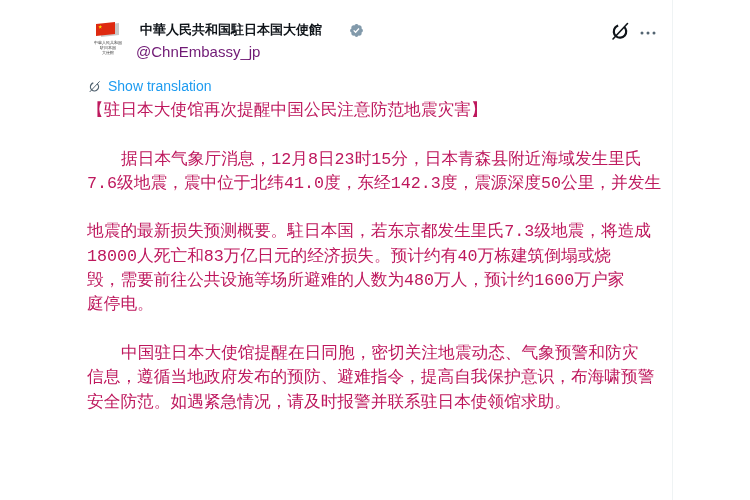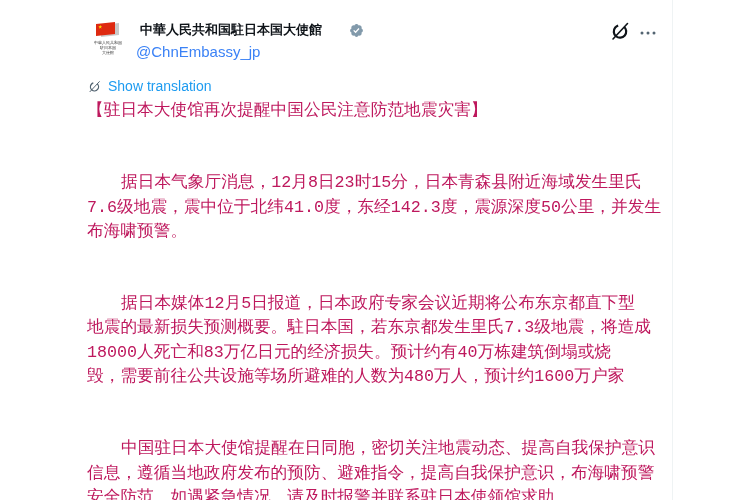--- a/index.html
+++ b/index.html
@@ -33,38 +33,38 @@
       font-size: 4px; line-height: 5px; color: #333; white-space: nowrap;
     }
     .name {
       position: absolute; left: 140px; top: 20px; height: 20px;
       font-size: 13px; line-height: 20px; font-weight: bold; white-space: nowrap;
       cursor: pointer;
     }
     .badge { position: absolute; left: 349px; top: 23px; width: 15px; height: 15px; }
     .handle {
       position: absolute; left: 136px; top: 43px; font-size: 15px; line-height: 18px;
-      color: #3b82f6; white-space: nowrap; cursor: pointer;
+      color: #701a75; white-space: nowrap; cursor: pointer;
     }
     .grok-btn { position: absolute; left: 610px; top: 21px; width: 20px; height: 20px; cursor: pointer; }
     .more-btn { position: absolute; left: 639px; top: 25px; width: 18px; height: 12px; cursor: pointer; }
     .translate-row { position: absolute; left: 88px; top: 78px; height: 17px; cursor: pointer; }
     .translate-row svg { position: absolute; left: 0; top: 2px; width: 13px; height: 13px; }
     .translate-row .tlabel {
       position: absolute; left: 20px; top: 0; font-size: 14px; line-height: 17px;
       color: #1d9bf0; white-space: nowrap; text-align: right;
     }
     .post-body {
       position: absolute; left: 87px; top: 99px; width: 580px;
       font-size: 16.7px; line-height: 24.3px; color: #be185d;
       font-family: Liberation Mono, monospace;
     }
     .post-body .line { white-space: nowrap; height: 24.3px; }
     .post-body .para { margin-top: 24.3px; }
-    .post-body .indent { padding-left: 34px; margin-top: 48px; }
+    .post-body .indent { padding-left: 34px; }
   </style>
 </head>
 <body>
 
 <div class="column-border"></div>
 
 <div class="avatar">
   <div class="flag-shadow"></div>
   <div class="flag" style="background:#de2910;">
     <span class="star">★</span>
@@ -105,28 +105,27 @@
   </svg>
   <span class="tlabel">Show translation</span>
 </div>
 
 <div class="post-body">
   <div class="line">【驻日本大使馆再次提醒中国公民注意防范地震灾害】</div>
 
   <div class="para">
     <div class="line indent">据日本气象厅消息，12月8日23时15分，日本青森县附近海域发生里氏</div>
     <div class="line">7.6级地震，震中位于北纬41.0度，东经142.3度，震源深度50公里，并发生</div>
-    <div class="line">布海啸预警。</div>
   </div>
 
   <div class="para">
-    <div class="line indent">据日本媒体12月5日报道，日本政府专家会议近期将公布东京都直下型</div>
     <div class="line">地震的最新损失预测概要。駐日本国，若东京都发生里氏7.3级地震，将造成</div>
     <div class="line">18000人死亡和83万亿日元的经济损失。预计约有40万栋建筑倒塌或烧</div>
     <div class="line">毁，需要前往公共设施等场所避难的人数为480万人，预计约1600万户家</div>
+    <div class="line">庭停电。</div>
   </div>
 
   <div class="para">
-    <div class="line indent">中国驻日本大使馆提醒在日同胞，密切关注地震动态、提高自我保护意识</div>
+    <div class="line indent">中国驻日本大使馆提醒在日同胞，密切关注地震动态、气象预警和防灾</div>
     <div class="line">信息，遵循当地政府发布的预防、避难指令，提高自我保护意识，布海啸预警</div>
     <div class="line">安全防范。如遇紧急情况，请及时报警并联系驻日本使领馆求助。</div>
   </div>
 </div>
 
 </body></html>

